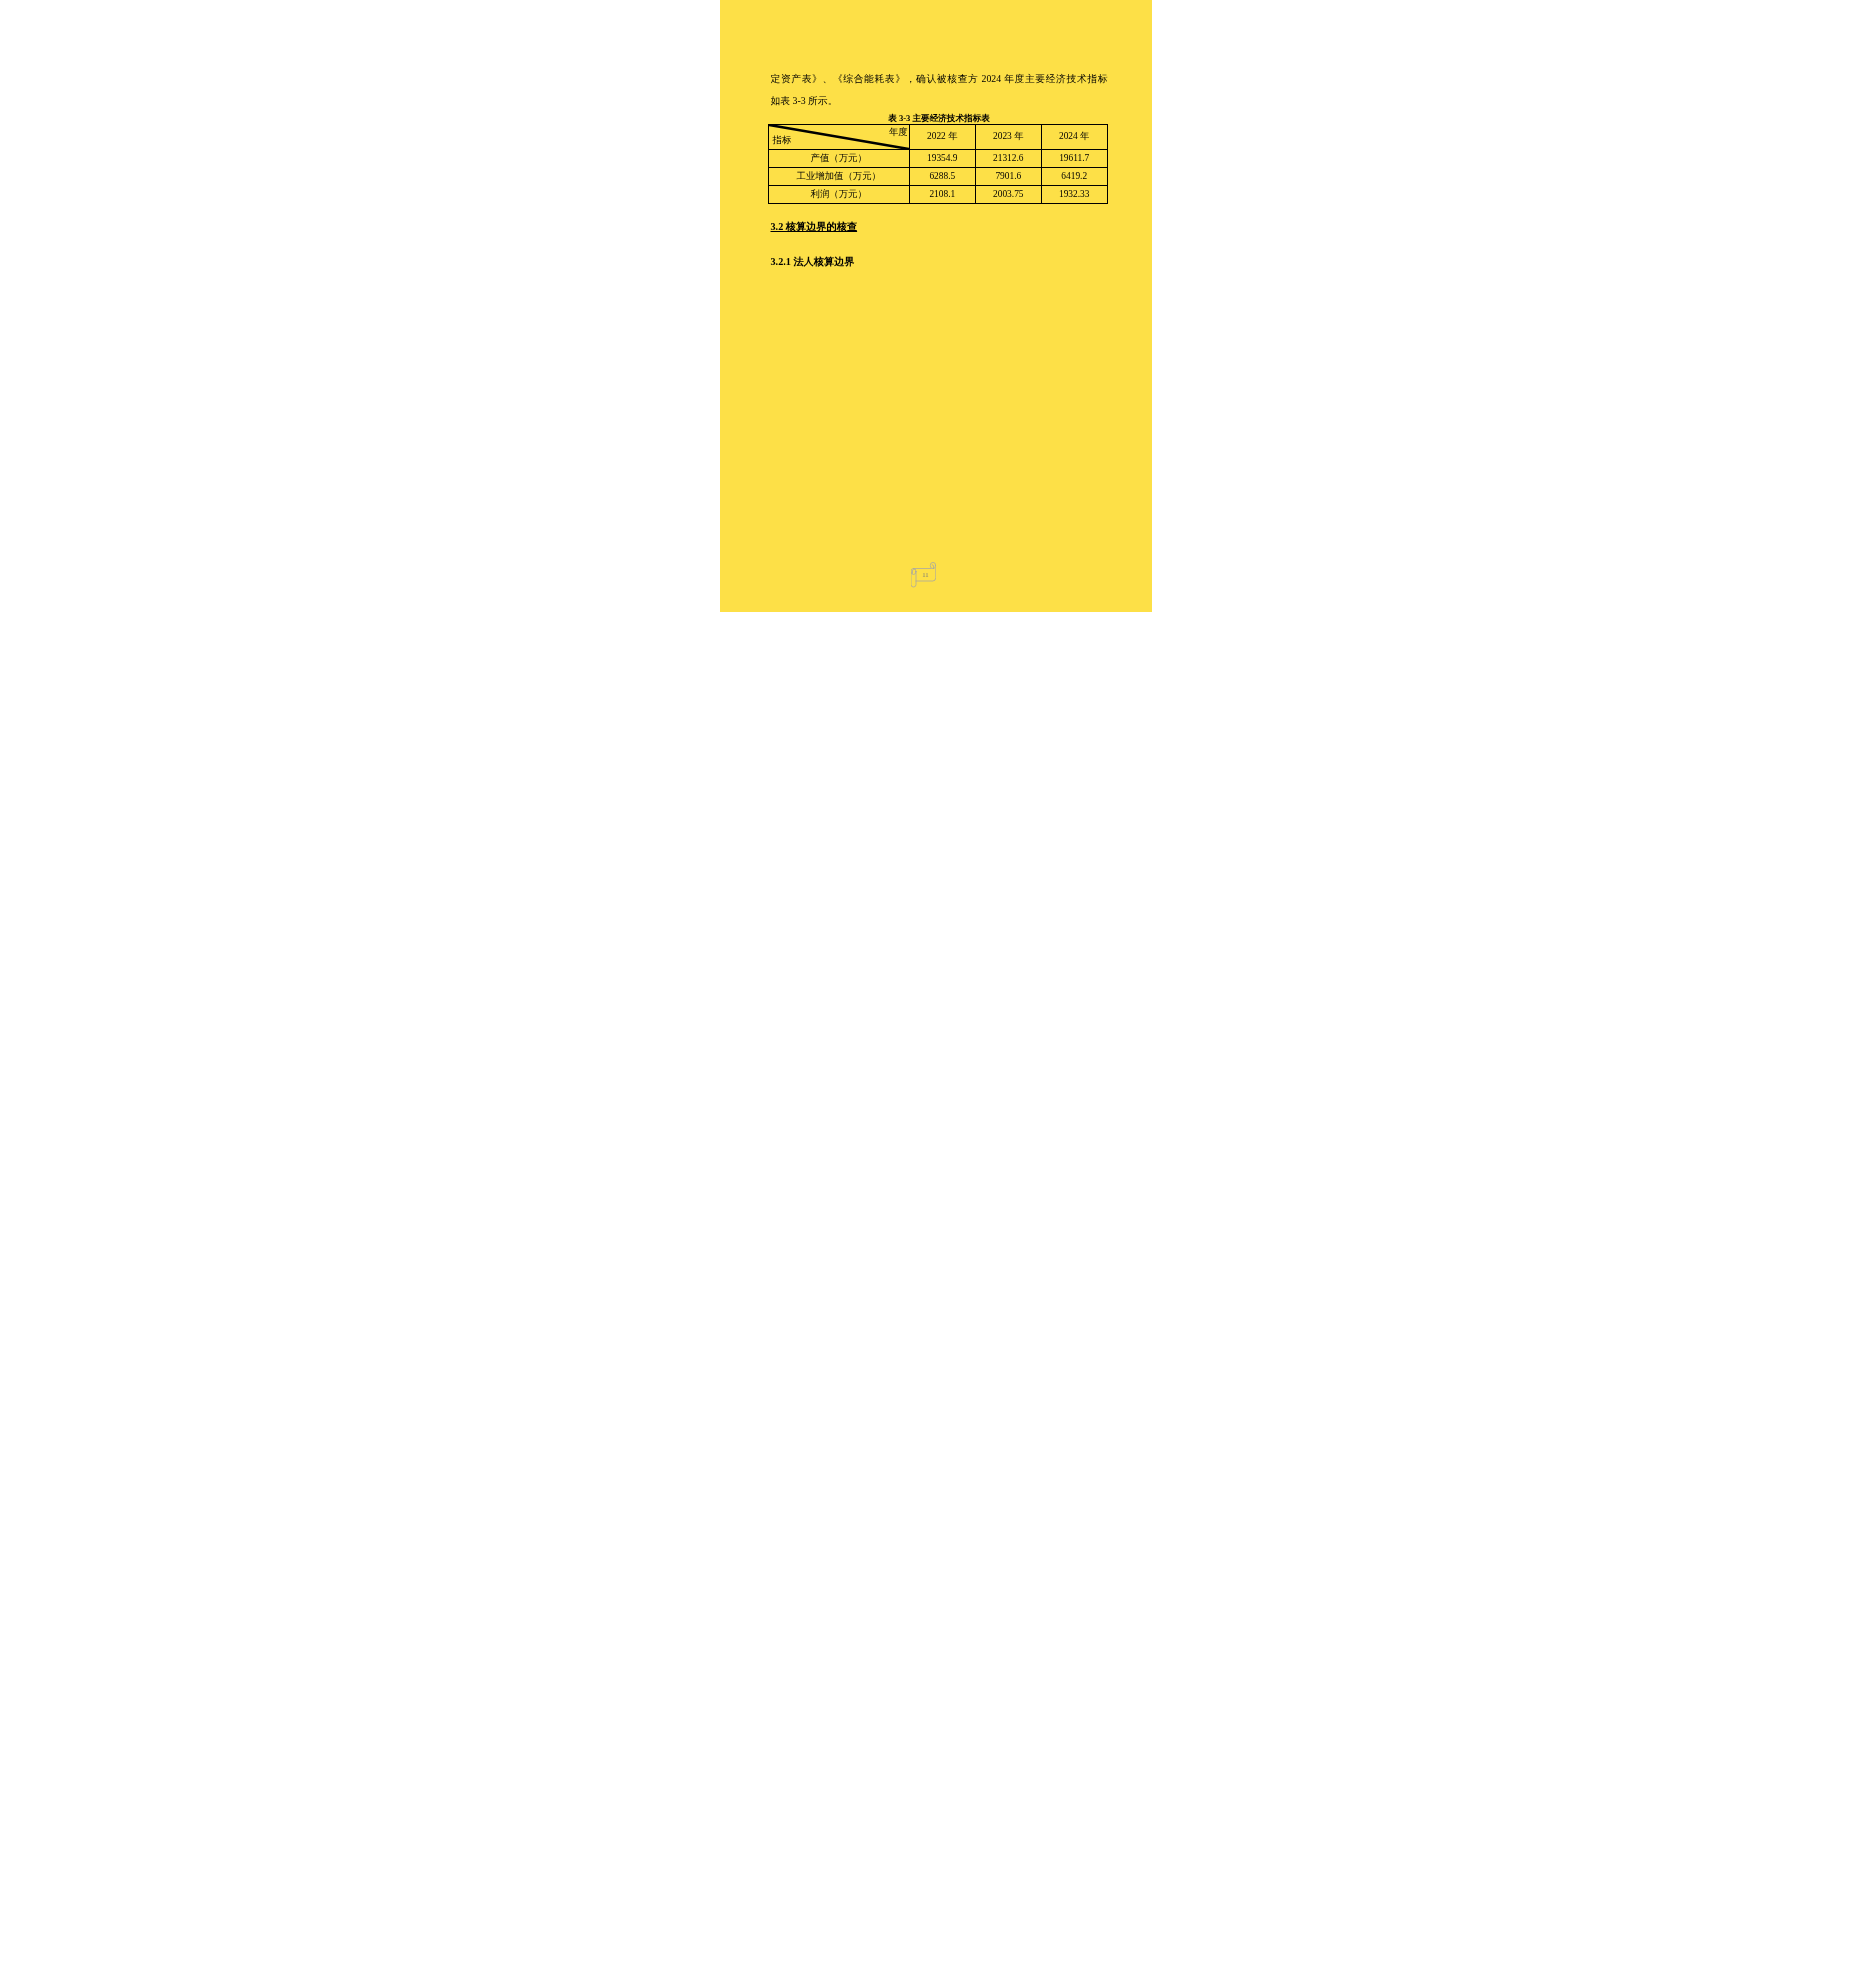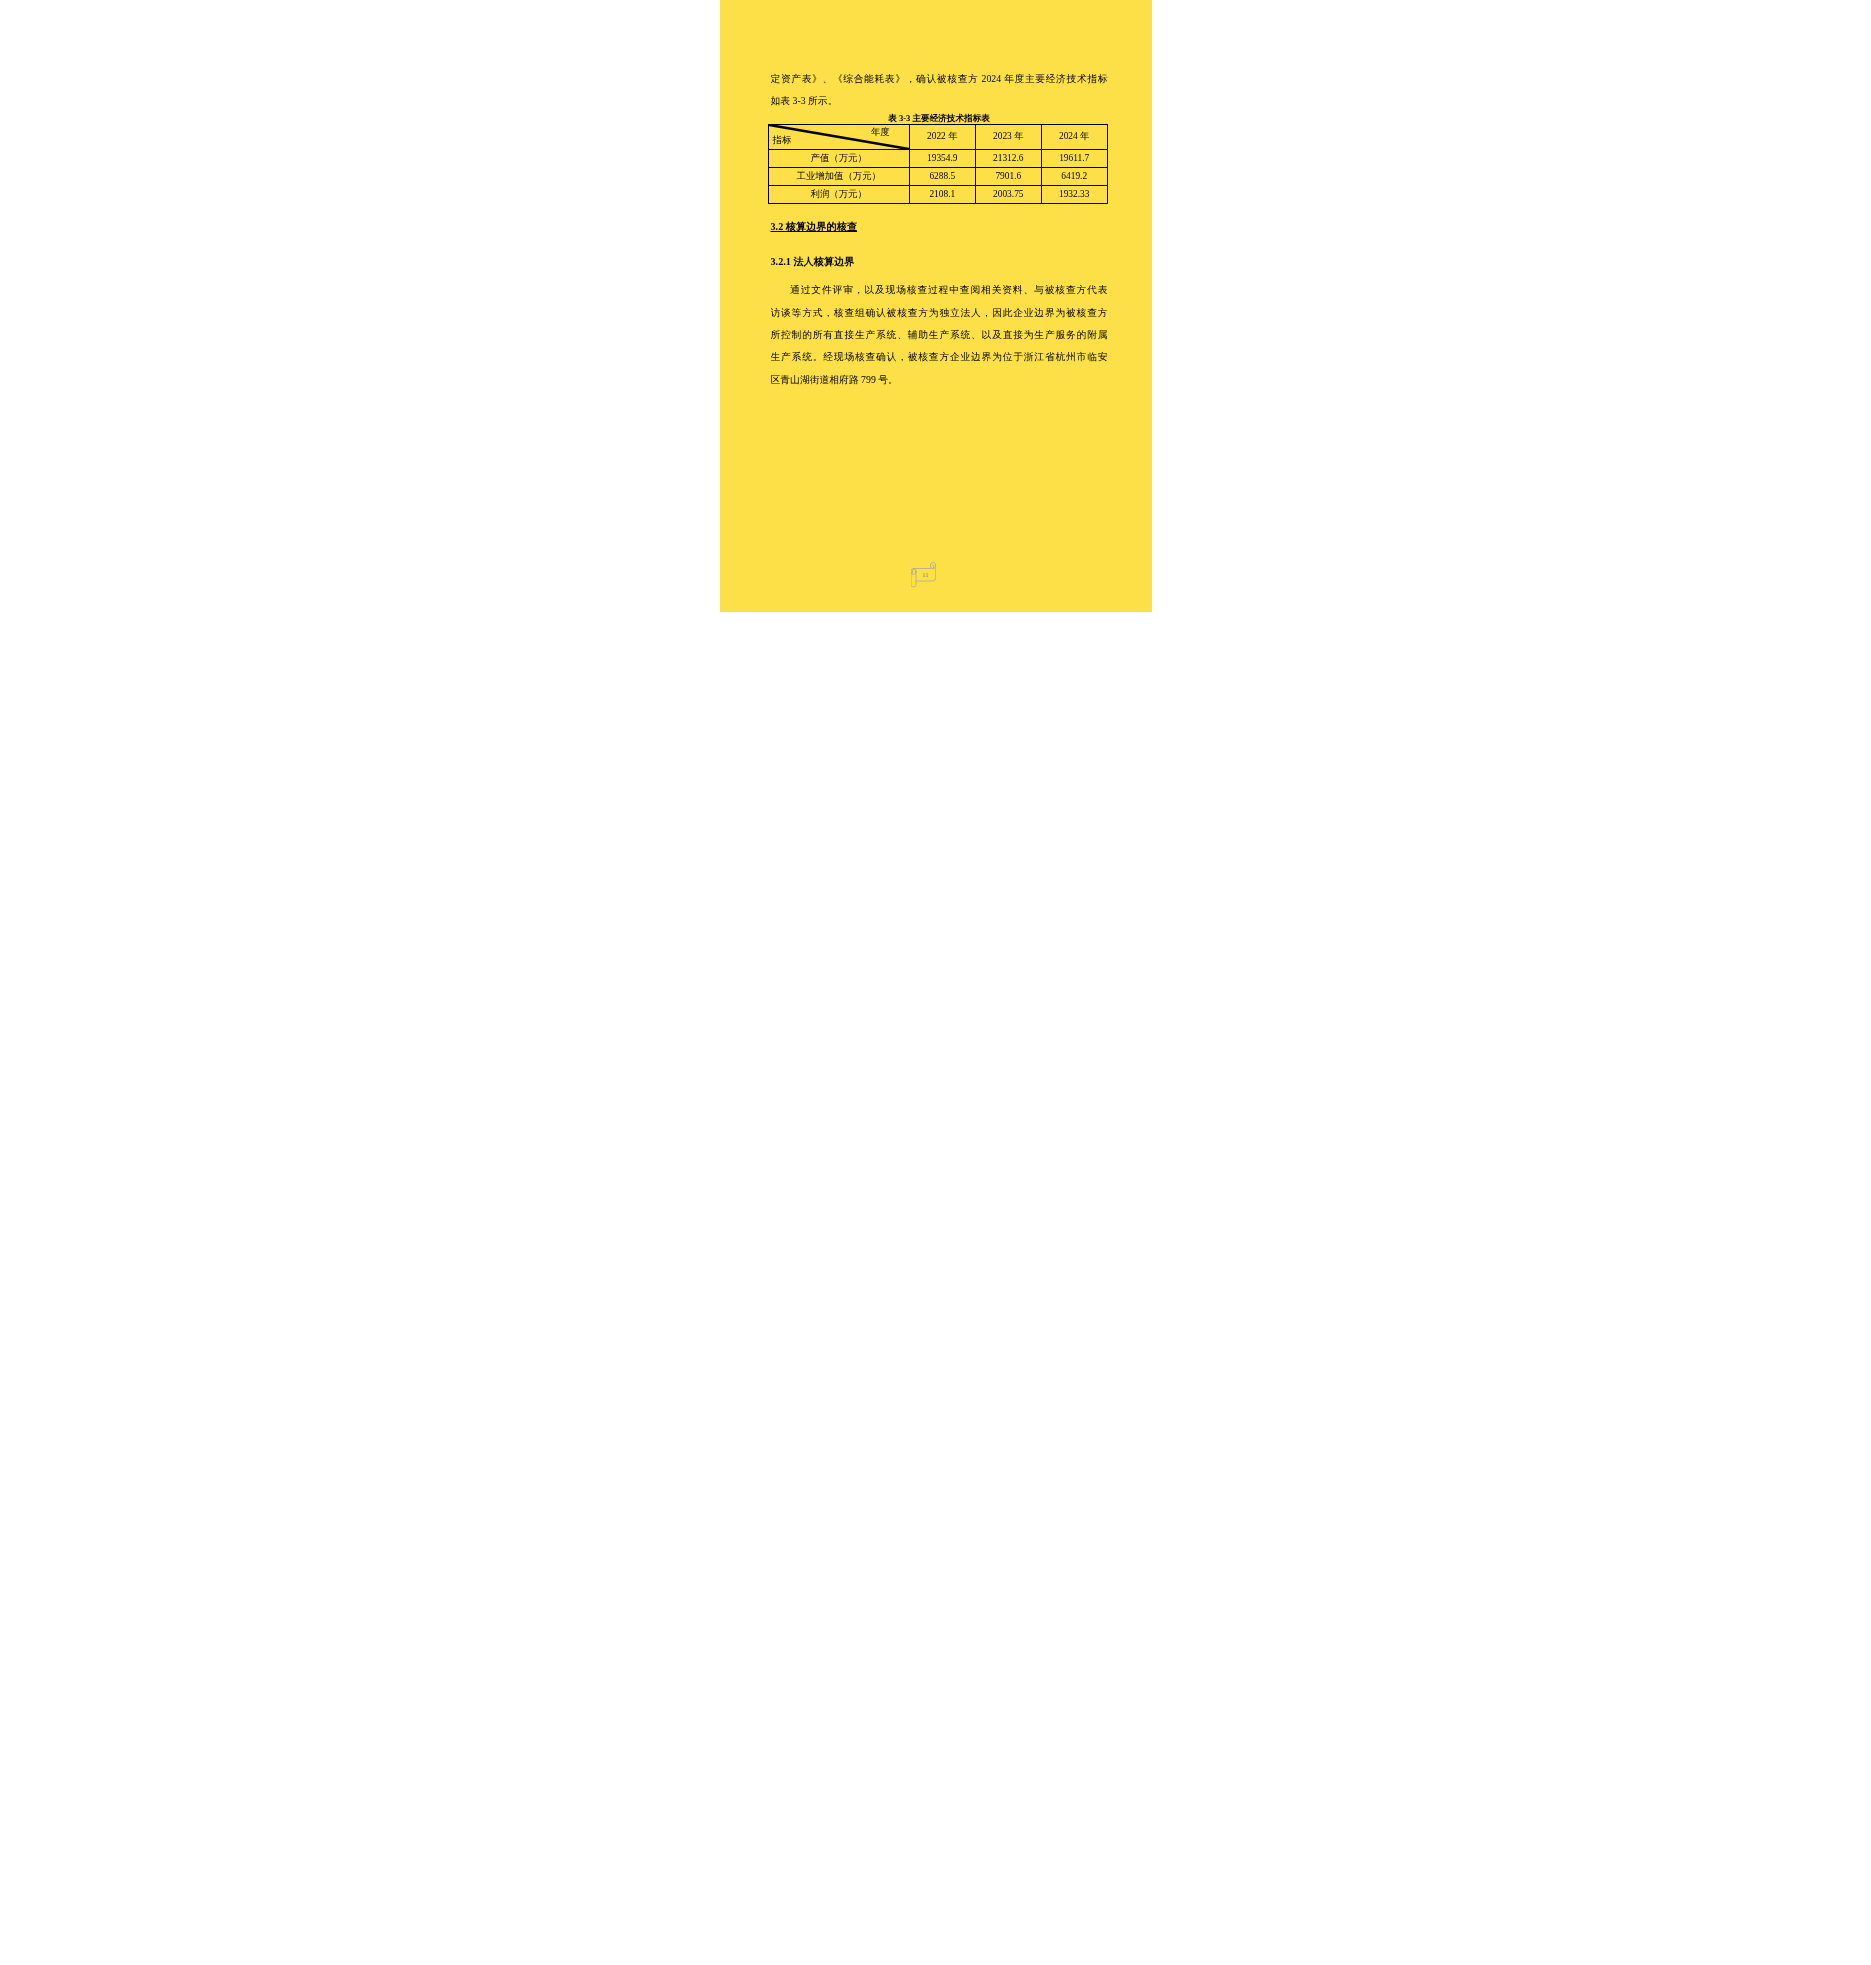--- a/index.html
+++ b/index.html
@@ -58,21 +58,21 @@
   }
   table.ind-table thead th { border-bottom: 1.2px solid #000; }
   table.ind-table tbody td { border-bottom: 1.2px solid #000; height: 18px; }
   .year-head { font-weight: bold; font-size: 9.8px; height: 25px; }
   .corner-cell { position: relative; height: 25px; padding: 0; }
   .corner-cell svg.diag {
     position: absolute; left: 0; top: 0; width: 100%; height: 100%;
     display: block;
   }
   .corner-top {
-    position: absolute; top: 2.4px; right: 19px;
+    position: absolute; top: 2.4px; right: 1px;
     font-size: 9.4px; line-height: 11px;
   }
   .corner-bottom {
     position: absolute; bottom: 2.4px; left: 3.9px;
     font-size: 9.4px; line-height: 11px;
   }
   .num-cell { font-size: 9.8px; margin-left: 20px; }
 
   .heading {
     font-size: 10.2px;
@@ -157,27 +157,20 @@
             <td class="num-cell">2003.75</td>
             <td class="num-cell">1932.33</td>
           </tr>
         </tbody>
       </table>
     </div>
 
     <div class="heading h-32">3.2 核算边界的核查</div>
     <div class="heading h-321">3.2.1 法人核算边界</div>
 
-    <div class="para p1">
-      <div class="line fill indent">通过文件评审，以及现场核查过程中查阅相关资料、与被核查方代表</div>
-      <div class="line fill">访谈等方式，核查组确认被核查方为独立法人，因此企业边界为被核查方</div>
-      <div class="line fill">所控制的所有直接生产系统、辅助生产系统、以及直接为生产服务的附属</div>
-      <div class="line fill">生产系统。经现场核查确认，被核查方企业边界为位于浙江省杭州市临安</div>
-      <div class="line last">区青山湖街道相府路 799 号。</div>
-    </div>
 
 
 
   </div>
 
   <div class="footer-scroll">
     <svg viewBox="0 0 100 106" fill="none" stroke="#a6a6a6" stroke-width="3" stroke-linecap="round" stroke-linejoin="round">
 
       <path d="M10 25 H80"></path>
 

